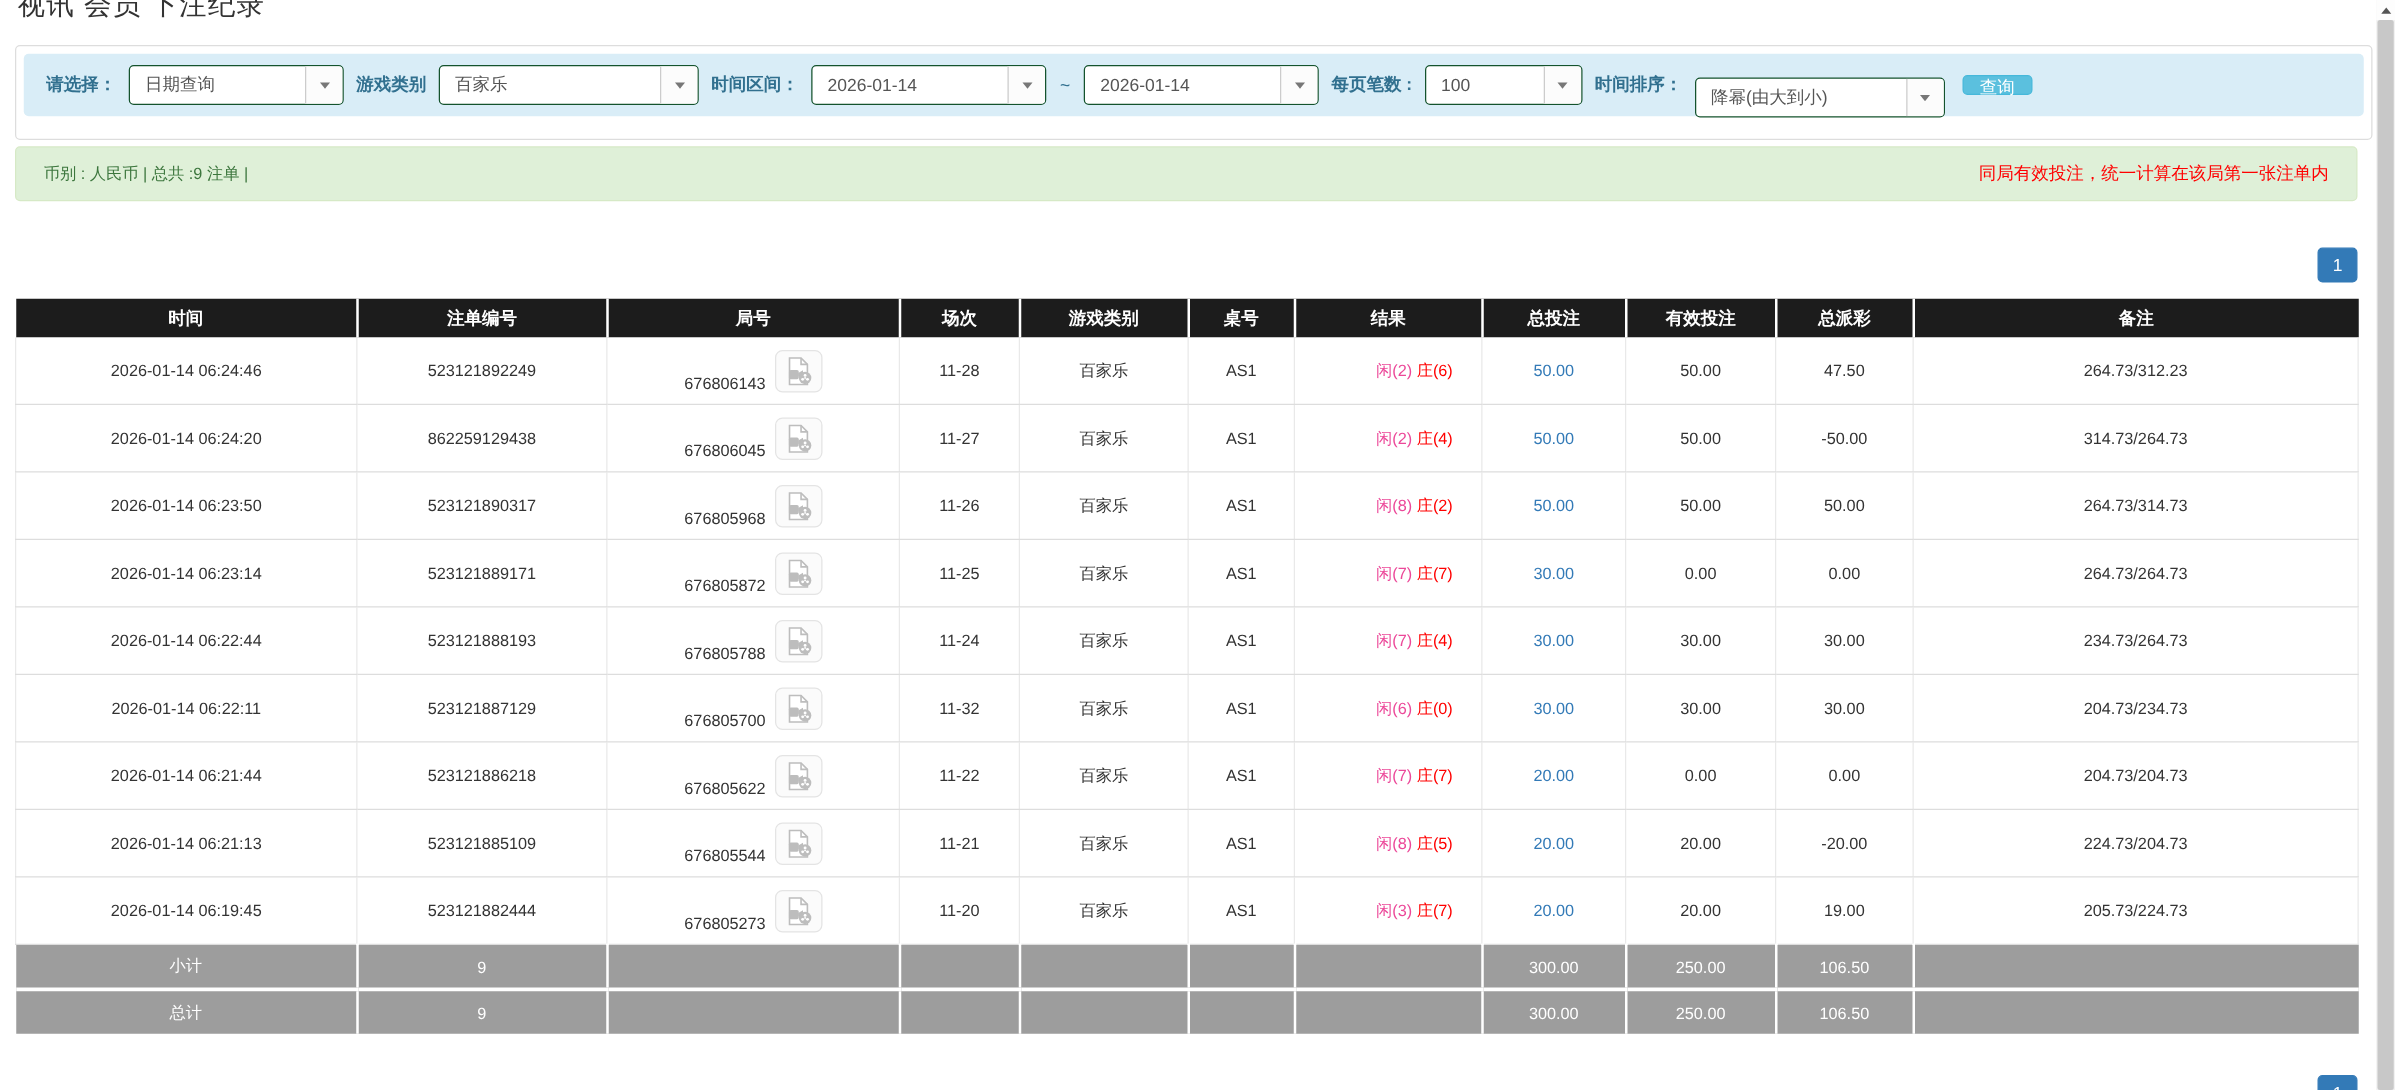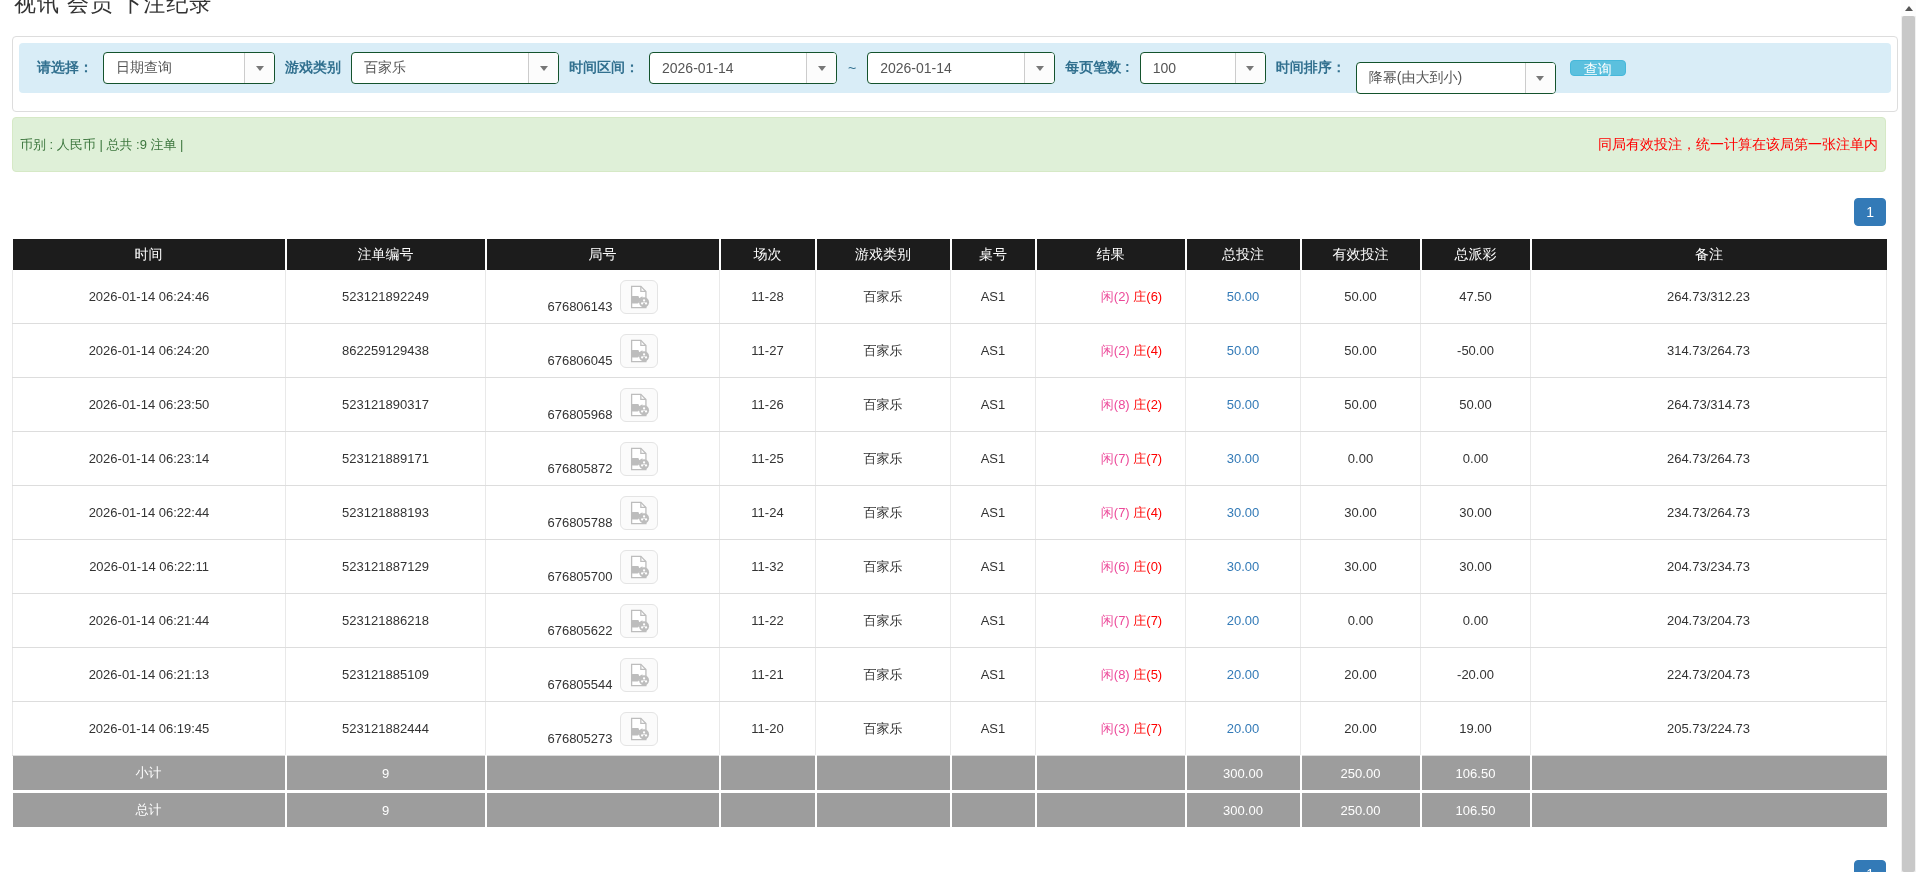--- a/index.html
+++ b/index.html
@@ -50,25 +50,25 @@
   .w-query{width:172px;} .w-game{width:208px;} .w-date{width:188px;gap:32px;}
   .w-pp{width:126px;} .w-sort{width:200px;margin-top:20px;}
   .search-btn{
     height:16px;padding:0 13px;margin-left:4px;
     background:#5bc0de;border:1px solid #46b8da;border-radius:4px;
     color:#fff;font-size:14px;cursor:pointer;
     font-family:inherit;
   }
   
   .summary-bar{
-    position:absolute;left:12px;top:117px;width:1874px;height:55px;
+    position:absolute;left:12px;top:117px;width:1874px;height:44px;
     box-sizing:border-box;
     background:#dff0d8;border:1px solid #d6e9c6;border-radius:4px;
     display:flex;align-items:center;justify-content:space-between;
-    padding:0 7px;font-size:13px;
+    padding:0 22px;font-size:13px;
   }
   .summary-left{color:#3c763d;}
   .summary-right{color:#ff0000;font-size:14px;}
   
   .page-btn{
     position:absolute;right:30px;
     min-width:20px;height:28px;padding:0 11px;
     background:#337ab7;border:1px solid #337ab7;border-radius:4px;
     color:#fff;font-size:14px;cursor:pointer;
     display:flex;align-items:center;justify-content:center;
@@ -76,21 +76,21 @@
   }
   .page-btn.top{top:198px;}
   .page-btn.bottom{top:860px;}
   
   .records-table{
     position:absolute;left:12px;top:239px;width:1874px;
     border-collapse:collapse;table-layout:fixed;
     font-size:13px;
   }
   .records-table th{
-    background:#1c1c1c;color:#fff;font-weight:normal;font-size:14px;
+    background:#1c1c1c;color:#fff;font-weight:bold;font-size:14px;
     height:31px;text-align:center;padding:0 4px;
     border-right:2px solid #fff;
   }
   .records-table th:last-child{border-right:none;}
   .records-table tbody td{
     height:53px;text-align:center;padding:0 4px;color:#333;
     border-bottom:1px solid #ddd;border-right:1px solid #e9e9e9;
     border-left:1px solid #e9e9e9;
     background:#fff;
   }

